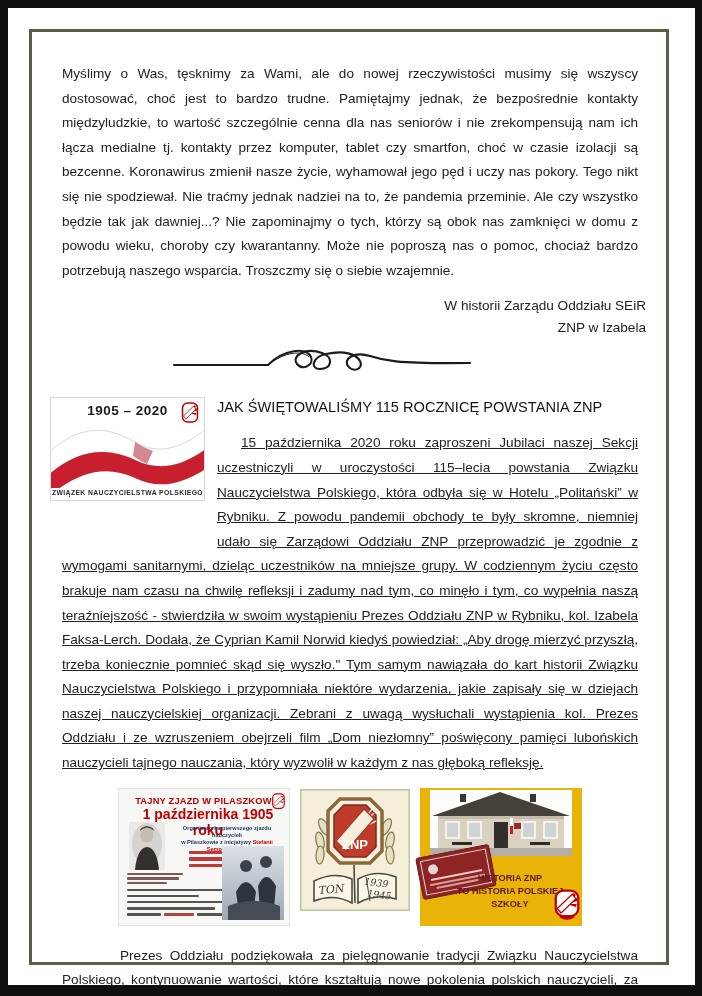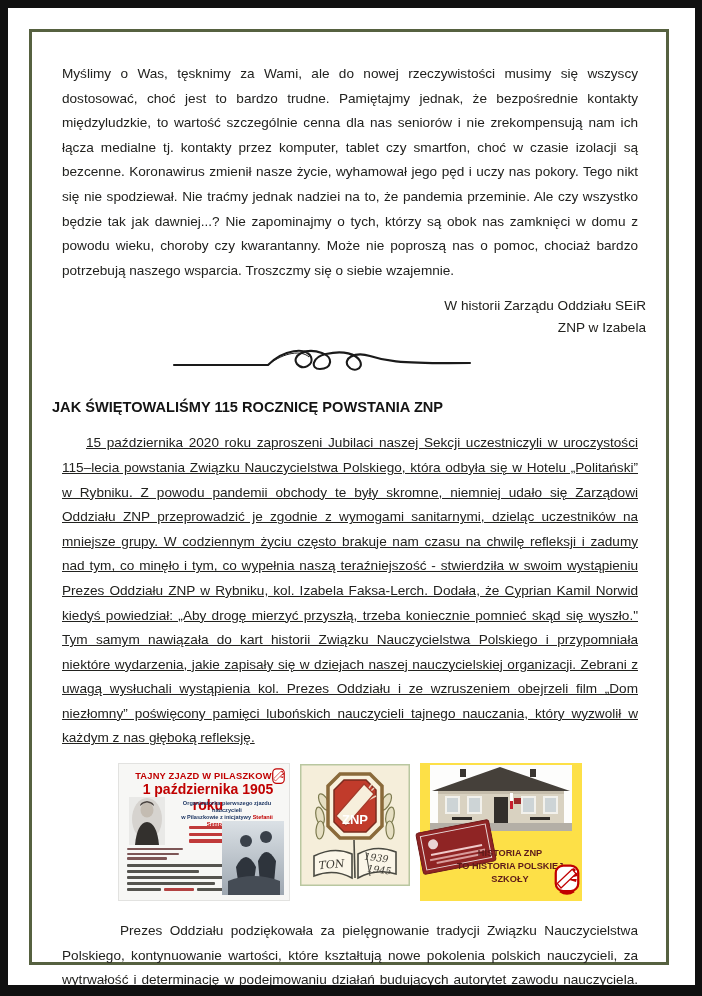--- a/index.html
+++ b/index.html
@@ -19,21 +19,21 @@
   
   .section{margin-top:2px;}
   .logo-box{
     float:left;width:155px;height:104px;margin:2px 12px 42px 0;box-sizing:border-box;
     border:1px solid #d6d6d6;background:#fff;position:relative;overflow:hidden;
   }
   .logo-years{position:absolute;top:5px;left:0;right:0;text-align:center;font-weight:bold;font-size:13.5px;color:#1a1a1a;letter-spacing:.5px;}
   .logo-caption{position:absolute;bottom:4px;left:0;right:0;text-align:center;font-weight:bold;font-size:6.8px;color:#2a2a2a;letter-spacing:.4px;}
   .logo-ribbon{position:absolute;left:0;top:18px;}
   .logo-emblem{position:absolute;top:4px;right:5px;}
-  .section-heading{font-weight:bold;font-size:14.6px;line-height:24px;color:#141414;margin:2px 0 1px 2px;}
+  .section-heading{font-weight:normal;font-size:14.6px;line-height:24px;color:#141414;margin:2px 0 1px 2px;}
   .section-body{text-indent:24px;text-decoration:underline;}
   
   .gallery{display:flex;justify-content:center;gap:10px;margin-top:12px;height:140px;clear:both;}
   .card{position:relative;box-sizing:border-box;}
   .slide{width:172px;height:138px;background:#f7f7f5;border:1px solid #e2e2e0;}
   .slide-title1{margin-top:7px;text-align:center;font-weight:bold;font-size:9.3px;color:#c00000;letter-spacing:.2px;padding-left:8px;}
   .slide-title2{text-align:center;font-weight:bold;font-size:14px;color:#c00000;padding-left:8px;}
   .slide-emblem{position:absolute;top:4px;right:4px;}
   .portrait{position:absolute;left:10px;top:33px;}
   .slide-sub{position:absolute;left:52px;top:36px;width:112px;text-align:center;font-weight:bold;font-size:5.6px;line-height:7px;color:#1f3864;}
@@ -42,21 +42,21 @@
   .red-lines{position:absolute;left:70px;top:62px;width:80px;display:flex;flex-direction:column;gap:3.5px;align-items:flex-start;}
   .red-lines .bar{background:#c03a3a;height:3.2px;}
   .cap-lines{position:absolute;left:8px;top:84px;width:58px;display:flex;flex-direction:column;gap:2.5px;}
   .cap-lines .bar{background:#7d5656;height:2.2px;}
   .body-lines{position:absolute;left:8px;top:100px;width:100px;display:flex;flex-direction:column;gap:3.5px;}
   .body-lines .bar{background:#55544f;height:2.6px;}
   .body-lines .mix{display:flex;gap:3px;}
   .body-lines .redseg{background:#b24242;height:2.6px;border-radius:1px;}
   .groupphoto{position:absolute;right:5px;bottom:5px;}
   .badge-card{width:110px;height:122px;margin-top:1px;}
-  .school{width:162px;height:138px;background:#fde047;}
+  .school{width:162px;height:138px;background:#eab308;}
   .school-photo{position:absolute;left:10px;top:2px;}
   .plaque{position:absolute;left:-2px;top:62px;transform:rotate(-11deg);}
   .school-cap{position:absolute;right:6px;top:84px;width:132px;text-align:center;font-weight:bold;color:#5c1a1a;font-size:9.2px;line-height:13px;}
   .school-logo{position:absolute;right:2px;bottom:4px;}
   .closing{margin-top:16px;text-indent:58px;}
 </style>
 </head>
 <body>
 
 <div class="page">
@@ -70,20 +70,38 @@
     </div>
 
     <div class="flourish-wrap">
       <svg width="300" height="36" viewBox="0 0 300 36">
         <path d="M2 20 H96 C112 4 134 2 139 12 C142 20 131 26 125 19 C119 11 133 2 150 8 C162 12 160 24 148 24 C138 24 140 12 154 9 C172 5 184 9 188 16 C192 24 181 28 176 21 C171 14 182 6 198 11 C210 15 222 19 298 18" fill="none" stroke="#1a1a1a" stroke-width="2.1" stroke-linecap="round"></path>
         <path d="M96 20 C112 7 130 5 137 12" fill="none" stroke="#1a1a1a" stroke-width="1"></path>
       </svg>
     </div>
 
     <div class="section">
+      <div class="logo-box">
+        <div class="logo-years">1905 – 2020</div>
+        <svg class="logo-ribbon" width="153" height="72" viewBox="0 0 153 72">
+          <path d="M-4 38 C26 10 54 8 84 26 C108 40 132 32 156 12 L156 32 C132 50 108 56 84 44 C54 30 26 34 -4 60 Z" fill="#ffffff" stroke="#d8d8d8" stroke-width="1"></path>
+          <path d="M-4 60 C26 34 54 30 84 44 C108 56 132 50 156 32 L156 52 C132 68 108 74 84 62 C54 48 26 56 -4 82 Z" fill="#c81f2e"></path>
+          <path d="M84 26 C90 30 96 33 102 35 L96 48 C90 45 86 43 82 40 Z" fill="#a8121f" opacity=".5"></path>
+        </svg>
+        <svg class="logo-emblem" width="18" height="22" viewBox="0 0 34 44">
+          <rect x="2" y="2" width="30" height="38" rx="10" fill="#fff" stroke="#c00000" stroke-width="3"></rect>
+          <g fill="#c00000">
+            <path d="M16 22 L26 6 L29 9 Z"></path>
+              <path d="M16 22 L31 12 L31 17 Z"></path>
+              <path d="M16 22 L30 22 L29 26 Z"></path>
+          </g>
+          <path d="M4 28 L24 8 L29 14 L9 34 Z" fill="#fff" stroke="#c00000" stroke-width="1.6"></path>
+        </svg>
+        <div class="logo-caption">ZWIĄZEK NAUCZYCIELSTWA POLSKIEGO</div>
+      </div>
 
       <h2 class="section-heading">JAK ŚWIĘTOWALIŚMY 115 ROCZNICĘ POWSTANIA ZNP</h2>
       <p class="body-text section-body">15 października 2020 roku zaproszeni Jubilaci naszej Sekcji uczestniczyli w uroczystości 115–lecia powstania Związku Nauczycielstwa Polskiego, która odbyła się w Hotelu „Politański” w Rybniku. Z powodu pandemii obchody te były skromne, niemniej udało się Zarządowi Oddziału ZNP przeprowadzić je zgodnie z wymogami sanitarnymi, dzieląc uczestników na mniejsze grupy. W codziennym życiu często brakuje nam czasu na chwilę refleksji i zadumy nad tym, co minęło i tym, co wypełnia naszą teraźniejszość - stwierdziła w swoim wystąpieniu Prezes Oddziału ZNP w Rybniku, kol. Izabela Faksa-Lerch. Dodała, że Cyprian Kamil Norwid kiedyś powiedział: „Aby drogę mierzyć przyszłą, trzeba koniecznie pomnieć skąd się wyszło." Tym samym nawiązała do kart historii Związku Nauczycielstwa Polskiego i przypomniała niektóre wydarzenia, jakie zapisały się w dziejach naszej nauczycielskiej organizacji. Zebrani z uwagą wysłuchali wystąpienia kol. Prezes Oddziału i ze wzruszeniem obejrzeli film „Dom niezłomny” poświęcony pamięci lubońskich nauczycieli tajnego nauczania, który wyzwolił w każdym z nas głęboką refleksję.</p>
 
       <div class="gallery">
 
         <div class="card slide">
           <div class="slide-title1">TAJNY ZJAZD W PILASZKOWIE</div>
           <div class="slide-title2">1 października 1905 roku</div>
           <svg class="slide-emblem" width="13" height="17" viewBox="0 0 34 44">

